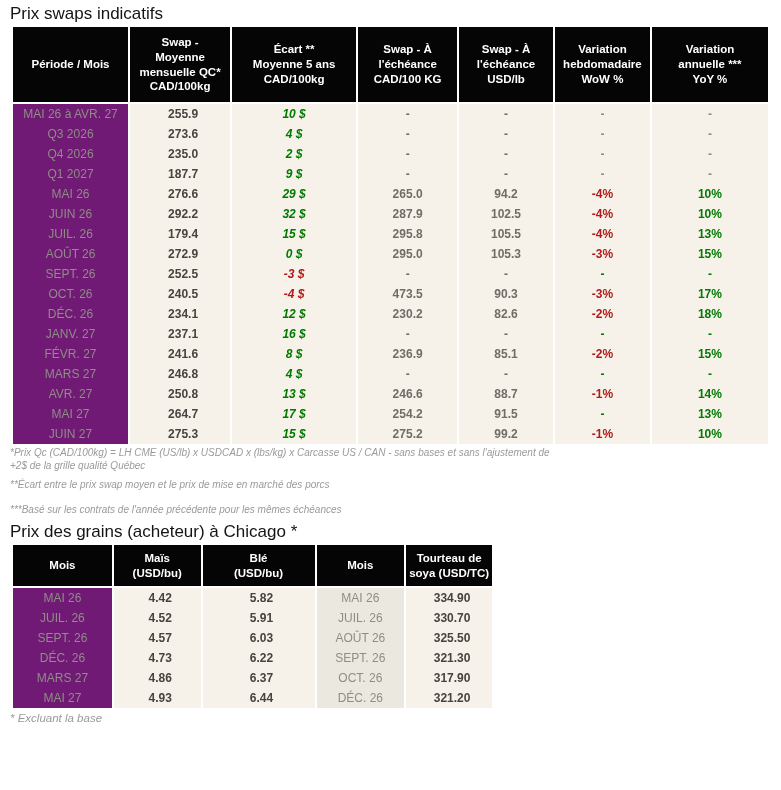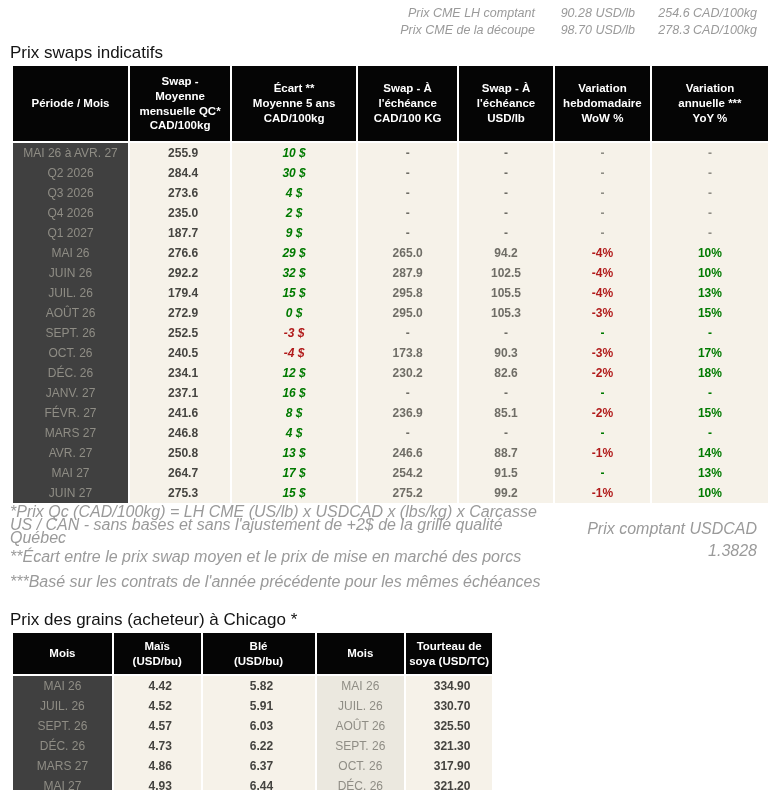--- a/index.html
+++ b/index.html
@@ -17,61 +17,49 @@
   .section-title{font-weight:normal;font-size:17px;color:#141414;margin:4px 0 3px 0;}
 
   table{border-collapse:separate;border-spacing:2px 0;table-layout:fixed;margin-left:1px;}
   th{background:#050505;color:#ffffff;font-size:11.5px;font-weight:bold;text-align:center;
      vertical-align:middle;white-space:pre-line;line-height:1.28;padding:0 1px;
      border-bottom:2px solid #ffffff;}
   td{font-size:12px;text-align:center;height:20px;padding:0 2px;line-height:20px;
      background:#f6f2e9;white-space:nowrap;overflow:hidden;}
   .swaps{width:759px;}
   .swaps th{height:75px;}
-  td.period{background:#404040;color:#8f8d85;}
+  td.period{background:#701a75;color:#8f8d85;}
   td.swapval{font-weight:bold;color:#454440;padding-left:8px;}
   td.ecart{font-style:italic;font-weight:bold;}
   td.val2{font-weight:bold;color:#6f6d66;}
   td.pos{color:var(--pos);font-weight:bold;}
   td.neg{color:var(--neg);font-weight:bold;}
   td.dash{color:#8f8d85;font-weight:bold;}
 
   
   .footnotes{display:flex;justify-content:space-between;margin-top:2px;
-    color:#9a9a9a;font-style:italic;font-size:16px;}
+    color:#9a9a9a;font-style:italic;font-size:10px;}
   .fn-left{width:556px;line-height:13px;}
   .fn-para{margin:0 0 6px 0;}
   .fn-2{margin:0 0 12px 0;}
   .fn-3{margin:0;}
   .fn-right{text-align:right;padding:13px 14px 0 0;line-height:22px;}
 
   
-  .grains-title{margin-top:22px;}
+  .grains-title{margin-top:6px;}
   .grains{width:483px;}
   .grains th{height:41px;}
   td.mois2{background:#ebe8df;color:#8f8d85;}
   .bottom-fn{color:#9a9a9a;font-style:italic;font-size:11.5px;margin:4px 0 0 0;line-height:12px;}
 </style>
 </head>
 <body>
 
 <div class="page">
 
-  <div class="top-info">
-    <div class="top-row">
-      <span class="top-label">Prix CME LH comptant</span>
-      <span class="top-usd">90.28 USD/lb</span>
-      <span class="top-cad">254.6 CAD/100kg</span>
-    </div>
-    <div class="top-row">
-      <span class="top-label">Prix CME de la découpe</span>
-      <span class="top-usd">98.70 USD/lb</span>
-      <span class="top-cad">278.3 CAD/100kg</span>
-    </div>
-  </div>
 
   <div class="section-title">Prix swaps indicatifs</div>
 
   <table class="swaps">
     <colgroup>
       <col style="width:114px">
         <col style="width:99px">
         <col style="width:123px">
       <col style="width:98px">
         <col style="width:93px">
@@ -106,29 +94,20 @@
         <tr>
           <td class="period">MAI 26 à  AVR. 27</td>
           <td class="swapval">255.9</td>
           <td class="ecart pos">10 $</td>
           <td class="val2">-</td>
           <td class="val2">-</td>
           <td class="dash">-</td>
           <td class="dash">-</td>
         </tr>
         <tr>
-          <td class="period">Q2 2026</td>
-          <td class="swapval">284.4</td>
-          <td class="ecart pos">30 $</td>
-          <td class="val2">-</td>
-          <td class="val2">-</td>
-          <td class="dash">-</td>
-          <td class="dash">-</td>
-        </tr>
-        <tr>
           <td class="period">Q3 2026</td>
           <td class="swapval">273.6</td>
           <td class="ecart pos">4 $</td>
           <td class="val2">-</td>
           <td class="val2">-</td>
           <td class="dash">-</td>
           <td class="dash">-</td>
         </tr>
         <tr>
           <td class="period">Q4 2026</td>
@@ -190,21 +169,21 @@
           <td class="ecart neg">-3 $</td>
           <td class="val2">-</td>
           <td class="val2">-</td>
           <td class="pos">-</td>
           <td class="pos">-</td>
         </tr>
         <tr>
           <td class="period">OCT. 26</td>
           <td class="swapval">240.5</td>
           <td class="ecart neg">-4 $</td>
-          <td class="val2">173.8</td>
+          <td class="val2">473.5</td>
           <td class="val2">90.3</td>
           <td class="neg">-3%</td>
           <td class="pos">17%</td>
         </tr>
         <tr>
           <td class="period">DÉC. 26</td>
           <td class="swapval">234.1</td>
           <td class="ecart pos">12 $</td>
           <td class="val2">230.2</td>
           <td class="val2">82.6</td>
@@ -268,21 +247,20 @@
       </tbody>
   </table>
 
   <div class="footnotes">
     <div class="fn-left">
       <div class="fn-para">*Prix Qc (CAD/100kg) = LH CME (US/lb) x USDCAD x (lbs/kg) x Carcasse US / CAN - sans bases et sans l'ajustement de +2$ de la grille qualité Québec</div>
       <div class="fn-2">**Écart entre le prix swap moyen et le prix de mise en marché des porcs</div>
       <div class="fn-3">***Basé sur les contrats de l'année précédente pour les mêmes échéances</div>
     </div>
     <div class="fn-right">
-      <div>Prix comptant USDCAD 1.3828</div>
     </div>
   </div>
 
   <div class="section-title grains-title">Prix des grains (acheteur) à Chicago *</div>
 
   <table class="grains">
     <colgroup>
       <col style="width:98px">
         <col style="width:86px">
         <col style="width:111px">

